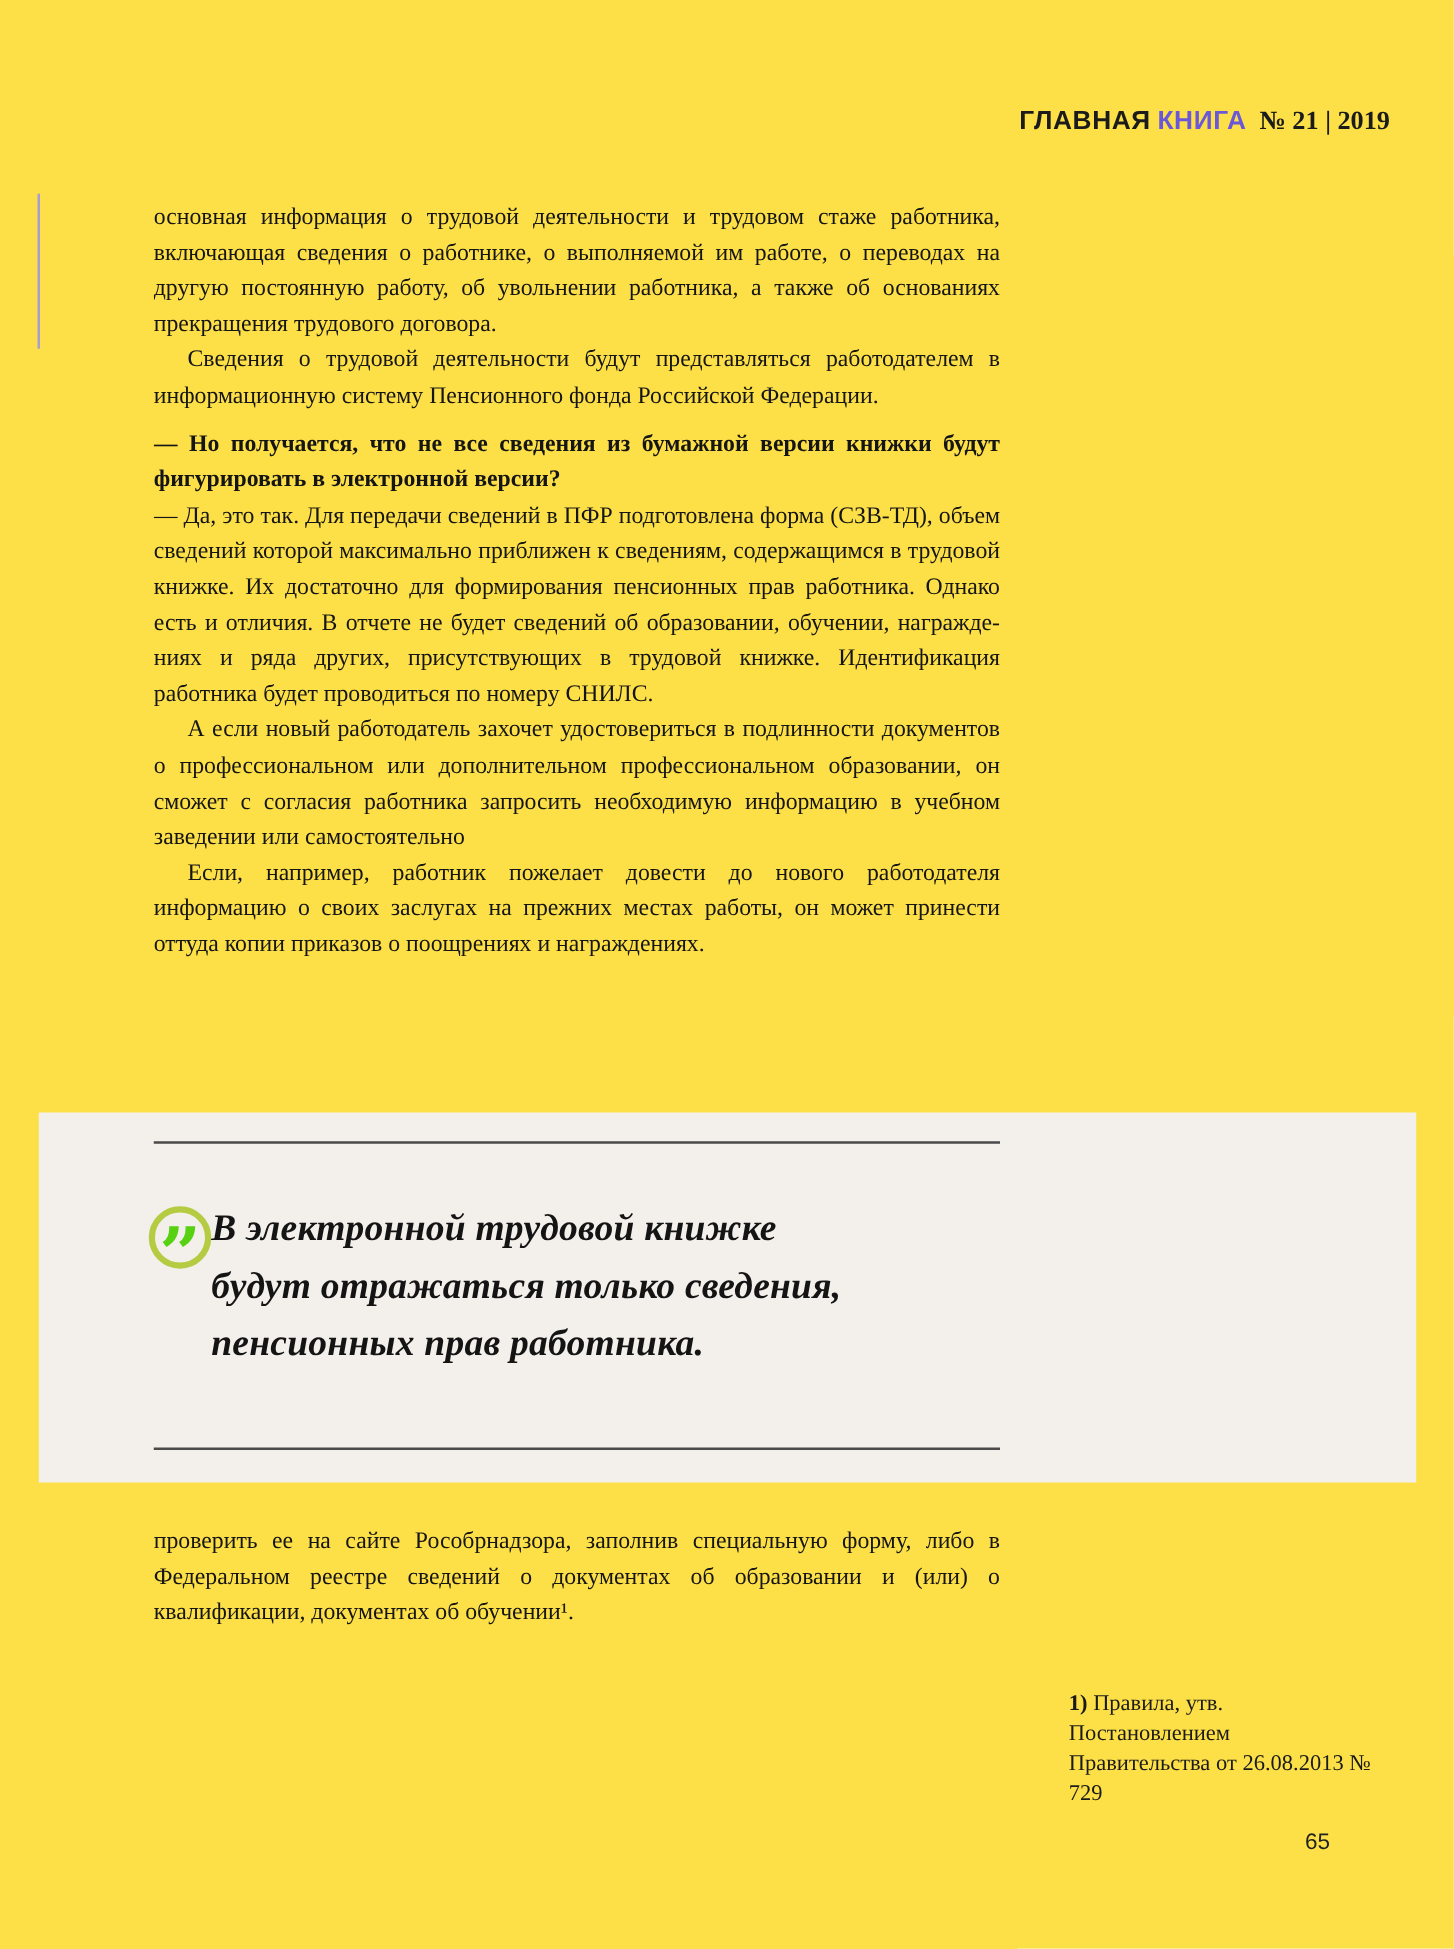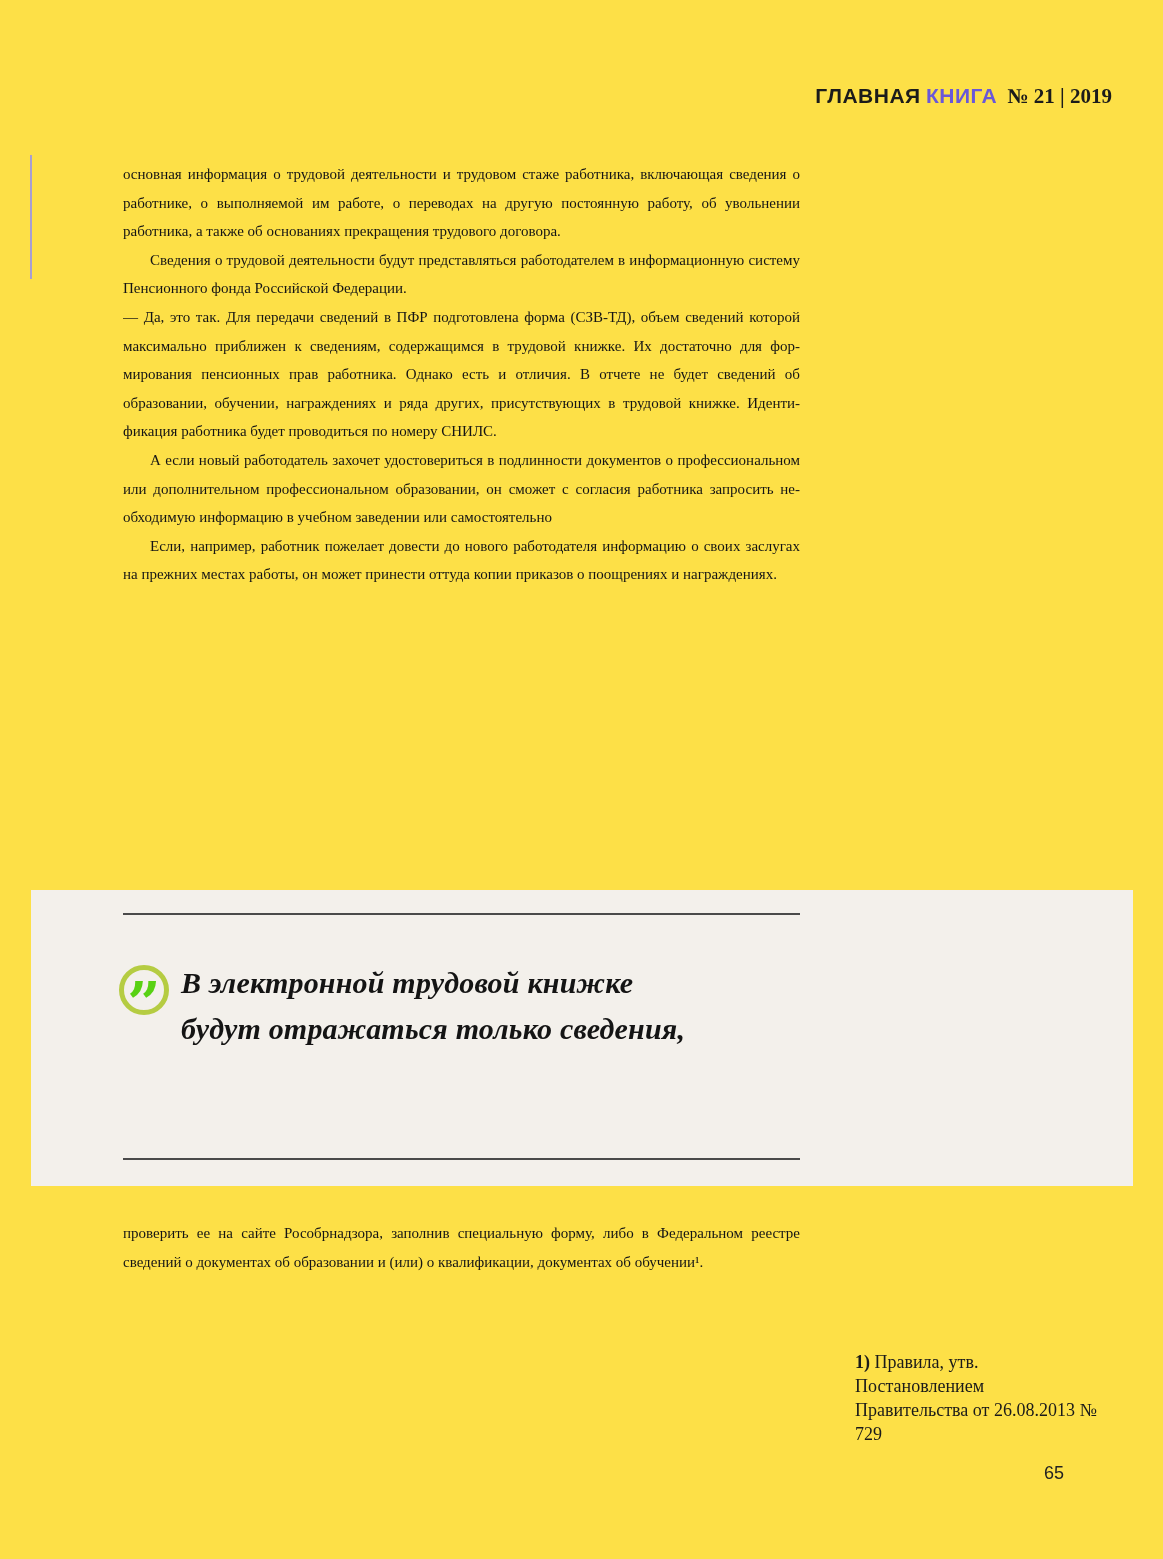--- a/index.html
+++ b/index.html
@@ -9,40 +9,40 @@
   }
   
   .header { position:absolute; top:84px; right:90px; font-size:21px; white-space:nowrap; }
   .brand-black { font-family:"Liberation Sans", sans-serif; font-weight:bold; color:#1b1b1b; letter-spacing:.5px; }
   .brand-purple { font-family:"Liberation Sans", sans-serif; font-weight:bold; color:#6a58d8; letter-spacing:.5px; }
   .issue { font-family:"Liberation Serif", serif; font-weight:bold; color:#1b1b1b; margin-left:5px; }
   
   .purple-line { position:absolute; left:30px; top:155px; width:2px; height:124px; background:#a89ed2; }
   
   .col { position:absolute; left:123px; width:677px; color:#151515;
-         font-size:15px; line-height:28.6px; text-align:justify; }
+         font-size:19px; line-height:28.6px; text-align:justify; }
   .col p { margin:0; }
   .col .ind { text-indent:27px; }
   .col .q { font-weight:bold; }
   .q-first { margin-top:10px !important; }
   .q-second { margin-top:25px !important; }
   .upper { top:160px; height:730px; overflow:hidden; }
   .lower { top:1219px; }
   
   .quote-block { position:absolute; left:31px; top:890px; width:1102px; height:296px; background:#f3f0eb; }
   .qrule { position:absolute; left:92px; width:677px; height:2px; background:#4a4a4a; }
   .qrule-top { top:23px; }
   .qrule-bottom { top:268px; }
   .quote-row { position:absolute; left:88px; top:70px; width:700px; display:flex; align-items:flex-start; }
   .quote-circle { flex:0 0 auto; width:50px; height:50px; margin-top:5px;
                   border:5px solid #b5cc42; border-radius:50%; box-sizing:border-box;
                   display:flex; justify-content:center; overflow:hidden; }
   .quote-glyph { font-family:"DejaVu Serif", serif; font-weight:bold; color:#58d113;
                  font-size:58px; line-height:1; margin-top:4px; }
-  .quote-text { margin-left:12px; font-size:30px; line-height:46px; font-weight:bold;
+  .quote-text { font-size:30px; line-height:46px; font-weight:bold;
                 font-style:italic; color:#141414; letter-spacing:.2px; }
   
   .footnote { position:absolute; left:855px; top:1350px; width:245px;
               font-size:18px; line-height:24px; color:#1a1a1a; }
   .fn-marker { font-weight:bold; }
   
   .page-number { position:absolute; left:1044px; top:1463px;
                  font-family:"Liberation Sans", sans-serif; font-size:18px; color:#222222; }
 </style>
 </head>
@@ -54,34 +54,36 @@
     <span class="brand-black">ГЛАВНАЯ</span>
     <span class="brand-purple">КНИГА</span>
     <span class="issue">№ 21 | 2019</span>
   </div>
 
   <div class="purple-line"></div>
 
   <div class="col upper">
     <p>основная информация о трудовой деятельности и трудовом стаже работника, включающая сведения о работнике, о выполняемой им работе, о переводах на другую постоянную работу, об увольне­нии работника, а также об основаниях прекращения трудового договора.</p>
     <p class="ind">Сведения о трудовой деятельности будут представляться работо­дателем в информационную систему Пенсионного фонда Россий­ской Федерации.</p>
+    <p class="q q-first">— Но получается, что не все сведения из бумажной версии книж­ки будут фигурировать в электронной версии?</p>
     <p>— Да, это так. Для передачи сведений в ПФР подготовлена форма (СЗВ-ТД), объем сведений которой максимально приближен к све­дениям, содержащимся в трудовой книжке. Их достаточно для фор­мирования пенсионных прав работника. Однако есть и отличия. В отчете не будет сведений об образовании, обучении, награжде­ниях и ряда других, присутствующих в трудовой книжке. Иденти­фикация работника будет проводиться по номеру СНИЛС.</p>
     <p class="ind">А если новый работодатель захочет удостовериться в подлинности документов о профессиональном или дополнительном профессио­нальном образовании, он сможет с согласия работника запросить не­обходимую информацию в учебном заведении или самостоятельно</p>
     <p class="ind">Если, например, работник пожелает довести до нового работо­дателя информацию о своих заслугах на прежних местах работы, он может принести оттуда копии приказов о поощрениях и на­граждениях.</p>
   </div>
 
   <div class="quote-block">
     <div class="qrule qrule-top"></div>
     <div class="quote-row">
       <div class="quote-circle">
         <span class="quote-glyph">”</span>
       </div>
       <div class="quote-text">
         <div>В электронной трудовой книжке</div>
         <div>будут отражаться только сведения,</div>
+        <div>пенсионных прав работника.</div>
       </div>
     </div>
     <div class="qrule qrule-bottom"></div>
   </div>
 
   <div class="col lower">
     <p>проверить ее на сайте Рособрнадзора, заполнив специальную форму, либо в Федеральном реестре сведений о документах об образовании и (или) о квалификации, документах об обучении¹.</p>
   </div>
 
   <div class="footnote">

